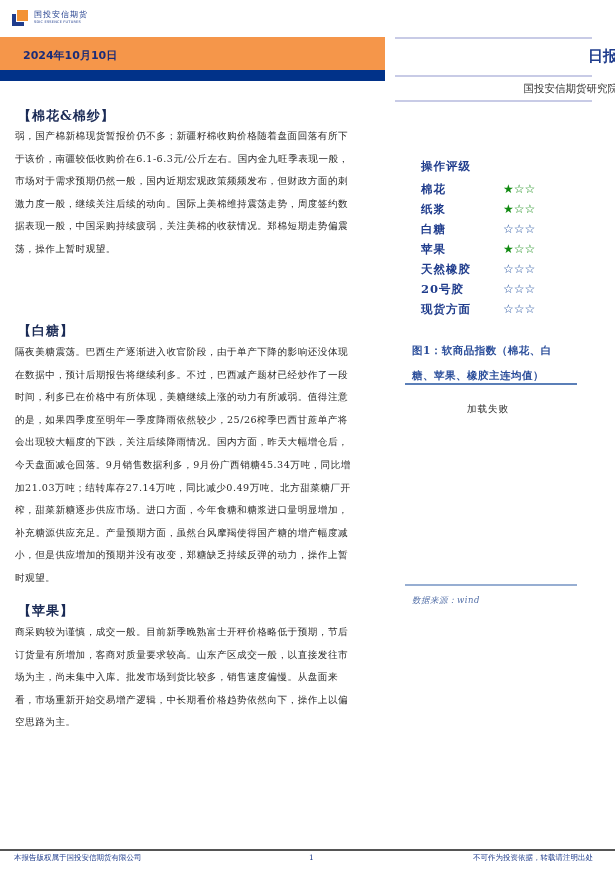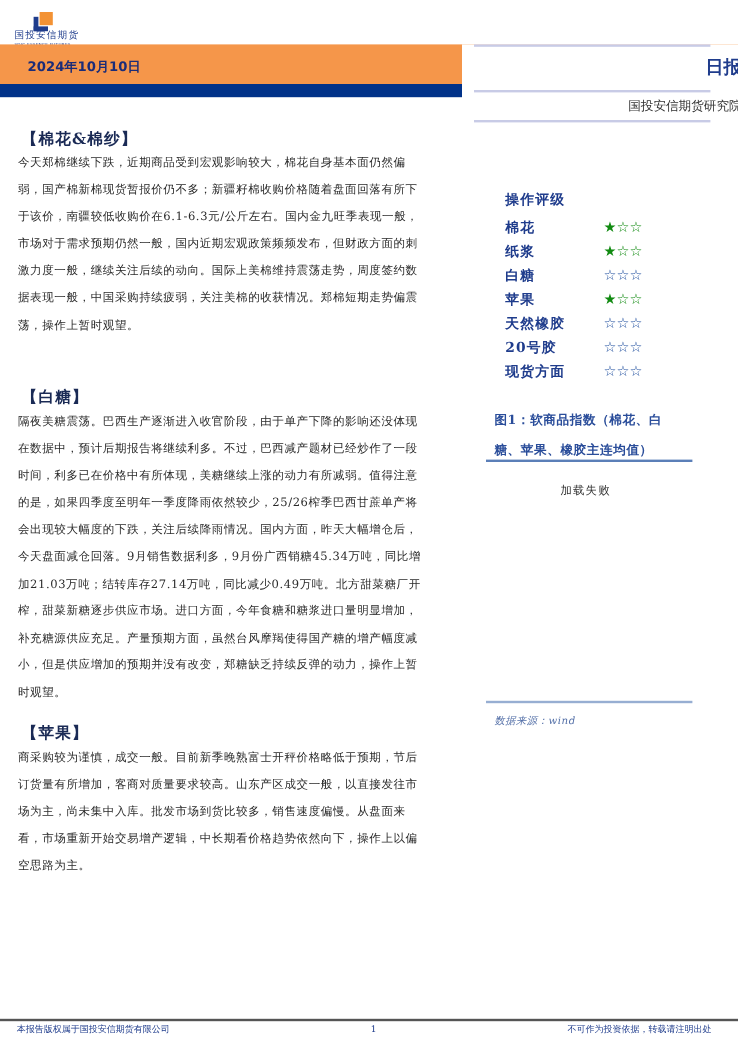--- a/index.html
+++ b/index.html
@@ -2,21 +2,21 @@
 <html><head>
 <meta charset="utf-8">
 <style>
   html, body { margin: 0; padding: 0; }
   body {
     width: 615px; height: 870px; position: relative; overflow: hidden;
     background: #ffffff;
     font-family: "DejaVu Serif", "Liberation Serif", serif;
     color: #222;
   }
-  .logo { position: absolute; left: 12px; top: 10px; display: flex; align-items: center; flex-direction: column; }
+  .logo { position: absolute; left: 12px; top: 10px; display: flex; align-items: center; }
   .logo-mark { position: relative; width: 16px; height: 16px; margin-right: 6px; }
   .logo-mark .o { position: absolute; right: 0; top: 0; width: 11px; height: 11px; background: #f39234; }
   .logo-mark .b { position: absolute; left: 0; bottom: 0; width: 12px; height: 12px; border-left: 4px solid #1f3c8c; border-bottom: 4px solid #1f3c8c; box-sizing: border-box; }
   .logo-text { display: flex; flex-direction: column; line-height: 1; }
   .logo-cn { font-family: "DejaVu Sans", sans-serif; font-size: 8px; color: #1f3c8c; letter-spacing: 1px; }
   .logo-en { font-family: "DejaVu Sans", sans-serif; font-size: 3.5px; color: #1f3c8c; margin-top: 2px; letter-spacing: 0.2px; }
 
   .band-orange { position: absolute; left: 0; top: 37px; width: 615px; height: 33px; background: #f5964a; }
   .band-navy { position: absolute; left: 0; top: 70px; width: 615px; height: 11px; background: #013289; }
   .date { position: absolute; left: 23px; top: 48px; font-family: "DejaVu Sans", sans-serif; font-weight: bold; font-size: 11px; color: #1b2c78; }
@@ -78,21 +78,20 @@
 <div class="right-head">
   <div class="rule-lav r1"></div>
   <div class="report-type">日报</div>
   <div class="rule-lav r2"></div>
   <div class="institute">国投安信期货研究院</div>
   <div class="rule-lav r3"></div>
 </div>
 
 <div class="section-title" style="top:107px;">【棉花&amp;棉纱】</div>
 <div class="para" style="top:125px;">
-  <div>今天郑棉继续下跌，近期商品受到宏观影响较大，棉花自身基本面仍然偏</div>
   <div>弱，国产棉新棉现货暂报价仍不多；新疆籽棉收购价格随着盘面回落有所下</div>
   <div>于该价，南疆较低收购价在6.1-6.3元/公斤左右。国内金九旺季表现一般，</div>
   <div>市场对于需求预期仍然一般，国内近期宏观政策频频发布，但财政方面的刺</div>
   <div>激力度一般，继续关注后续的动向。国际上美棉维持震荡走势，周度签约数</div>
   <div>据表现一般，中国采购持续疲弱，关注美棉的收获情况。郑棉短期走势偏震</div>
   <div>荡，操作上暂时观望。</div>
 </div>
 
 <div class="section-title" style="top:322px;">【白糖】</div>
 <div class="para" style="top:341px;">

